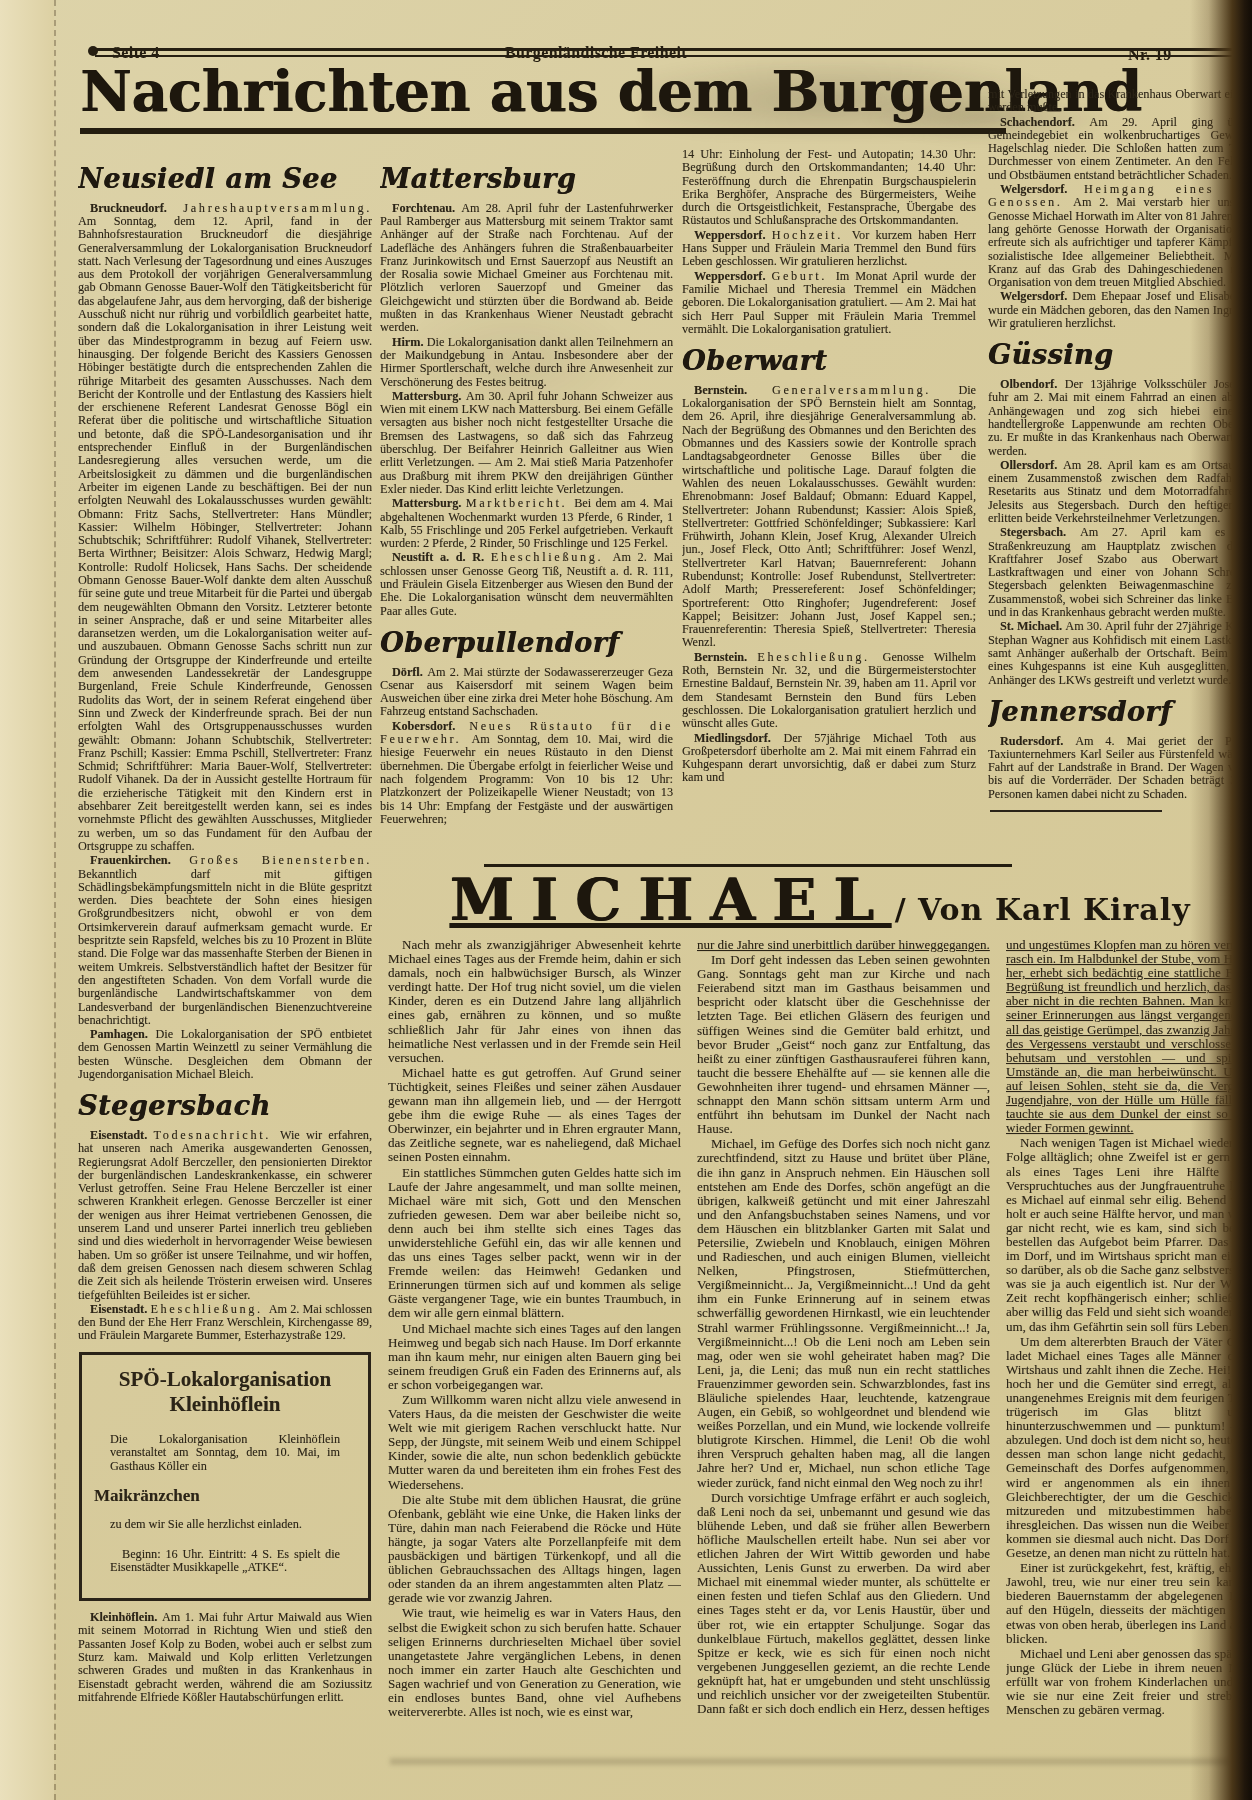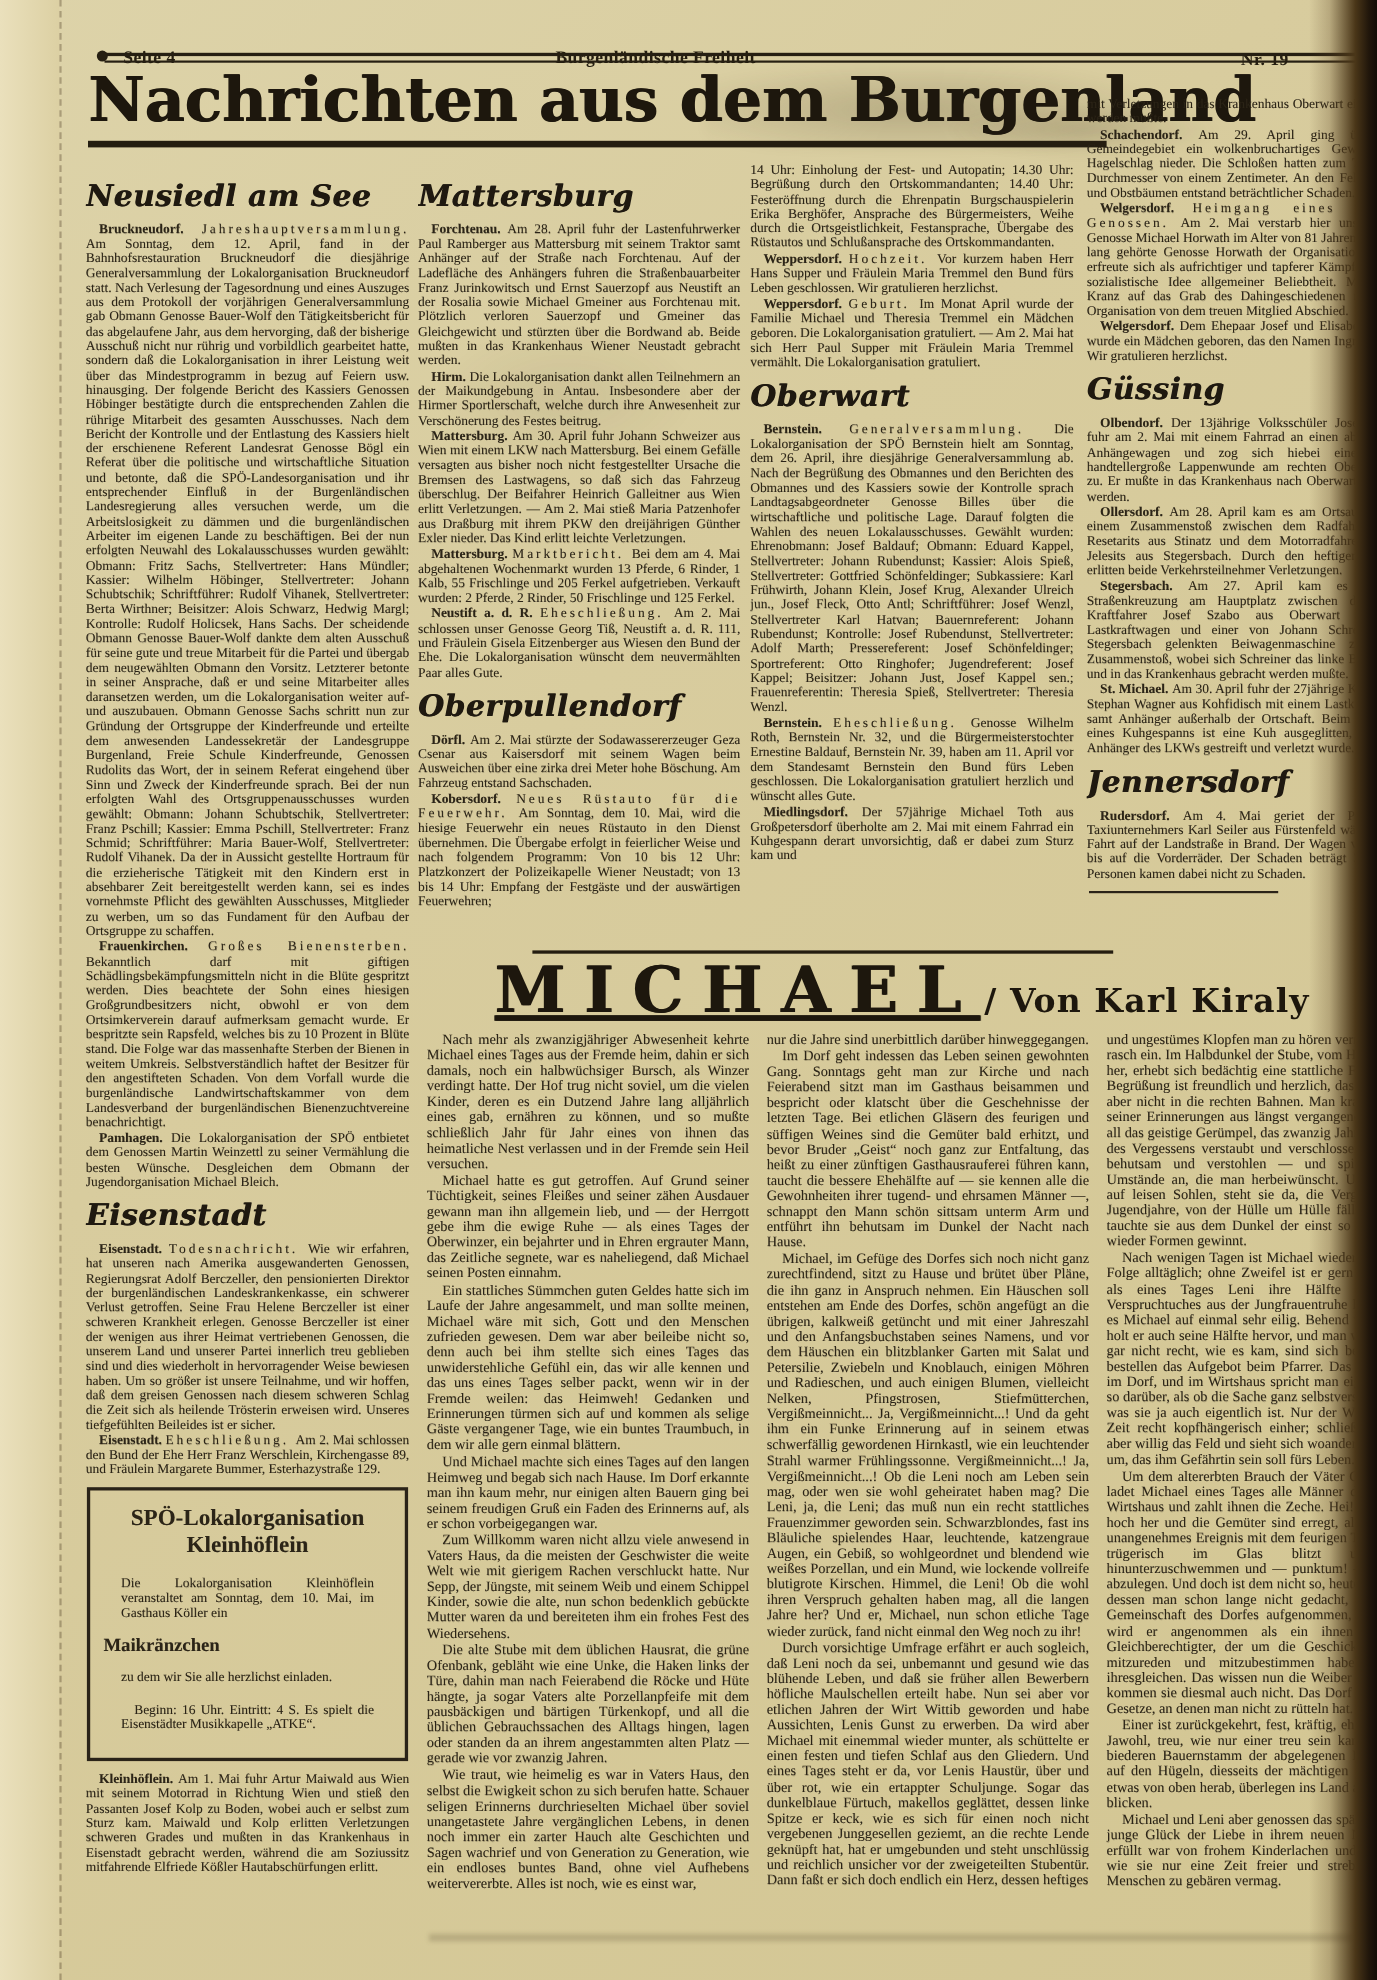--- a/index.html
+++ b/index.html
@@ -63,21 +63,21 @@
   .m-rule{position:absolute;left:484px;top:864px;width:528px;height:3px;background:#241d10;}
   .m-head{position:absolute;left:388px;top:866px;width:864px;text-align:center;white-space:nowrap;color:#1d170d;}
   .m-title{font-family:"DejaVu Serif",serif;font-weight:bold;font-size:58px;letter-spacing:17px;
     text-shadow:1px 0 0 #1d170d;text-decoration:underline;}
   .m-byline{font-family:"DejaVu Serif",serif;font-weight:bold;font-size:30px;letter-spacing:1px;}
   .m-cols{position:absolute;left:388px;top:938px;width:930px;height:810px;display:flex;gap:16px;}
   .mcol{width:293px;flex:0 0 auto;overflow:hidden;font-size:13px;line-height:14.1px;text-align:justify;
     text-shadow:.3px .3px 0 rgba(43,36,23,.28);}
   .mcol:last-child{width:302px;}
   .mpara{margin:0 0 1px;text-indent:14px;}
-  .mpara.cont{text-indent:0;}
+  .mpara.cont{text-indent:0;text-decoration:underline;}
 </style>
 </head>
 <body>
 
 <div class="page">
   <div class="left-margin"></div>
   <div class="crease"></div>
 
   <div class="ghost g1"></div>
   <div class="ghost g2"></div>
@@ -90,21 +90,21 @@
   <div class="header-rule"></div>
 
   <h1 class="main-headline">Nachrichten aus dem Burgenland</h1>
   <div class="headline-rule"></div>
 
   <div class="col" id="c1">
       <h2 class="section-heading">Neusiedl am See</h2>
       <p class="para"><strong class="lead">Bruckneudorf. </strong><span class="spaced">Jahreshauptversammlung. </span>Am Sonntag, dem 12. April, fand in der Bahnhofsrestauration Bruckneudorf die diesjährige Generalversammlung der Lokalorganisation Bruckneudorf statt. Nach Verlesung der Tagesordnung und eines Auszuges aus dem Protokoll der vorjährigen Generalversammlung gab Obmann Genosse Bauer-Wolf den Tätigkeitsbericht für das abgelaufene Jahr, aus dem hervorging, daß der bisherige Ausschuß nicht nur rührig und vorbildlich gearbeitet hatte, sondern daß die Lokalorganisation in ihrer Leistung weit über das Mindestprogramm in bezug auf Feiern usw. hinausging. Der folgende Bericht des Kassiers Genossen Höbinger bestätigte durch die entsprechenden Zahlen die rührige Mitarbeit des gesamten Ausschusses. Nach dem Bericht der Kontrolle und der Entlastung des Kassiers hielt der erschienene Referent Landesrat Genosse Bögl ein Referat über die politische und wirtschaftliche Situation und betonte, daß die SPÖ-Landesorganisation und ihr entsprechender Einfluß in der Burgenländischen Landesregierung alles versuchen werde, um die Arbeitslosigkeit zu dämmen und die burgenländischen Arbeiter im eigenen Lande zu beschäftigen. Bei der nun erfolgten Neuwahl des Lokalausschusses wurden gewählt: Obmann: Fritz Sachs, Stellvertreter: Hans Mündler; Kassier: Wilhelm Höbinger, Stellvertreter: Johann Schubtschik; Schriftführer: Rudolf Vihanek, Stellvertreter: Berta Wirthner; Beisitzer: Alois Schwarz, Hedwig Margl; Kontrolle: Rudolf Holicsek, Hans Sachs. Der scheidende Obmann Genosse Bauer-Wolf dankte dem alten Ausschuß für seine gute und treue Mitarbeit für die Partei und übergab dem neugewählten Obmann den Vorsitz. Letzterer betonte in seiner Ansprache, daß er und seine Mitarbeiter alles daransetzen werden, um die Lokalorganisation weiter auf- und auszubauen. Obmann Genosse Sachs schritt nun zur Gründung der Ortsgruppe der Kinderfreunde und erteilte dem anwesenden Landessekretär der Landesgruppe Burgenland, Freie Schule Kinderfreunde, Genossen Rudolits das Wort, der in seinem Referat eingehend über Sinn und Zweck der Kinderfreunde sprach. Bei der nun erfolgten Wahl des Ortsgruppenausschusses wurden gewählt: Obmann: Johann Schubtschik, Stellvertreter: Franz Pschill; Kassier: Emma Pschill, Stellvertreter: Franz Schmid; Schriftführer: Maria Bauer-Wolf, Stellvertreter: Rudolf Vihanek. Da der in Aussicht gestellte Hortraum für die erzieherische Tätigkeit mit den Kindern erst in absehbarer Zeit bereitgestellt werden kann, sei es indes vornehmste Pflicht des gewählten Ausschusses, Mitglieder zu werben, um so das Fundament für den Aufbau der Ortsgruppe zu schaffen.</p>
       <p class="para"><strong class="lead">Frauenkirchen. </strong><span class="spaced">Großes Bienensterben. </span>Bekanntlich darf mit giftigen Schädlingsbekämpfungsmitteln nicht in die Blüte gespritzt werden. Dies beachtete der Sohn eines hiesigen Großgrundbesitzers nicht, obwohl er von dem Ortsimkerverein darauf aufmerksam gemacht wurde. Er bespritzte sein Rapsfeld, welches bis zu 10 Prozent in Blüte stand. Die Folge war das massenhafte Sterben der Bienen in weitem Umkreis. Selbstverständlich haftet der Besitzer für den angestifteten Schaden. Von dem Vorfall wurde die burgenländische Landwirtschaftskammer von dem Landesverband der burgenländischen Bienenzuchtvereine benachrichtigt.</p>
       <p class="para"><strong class="lead">Pamhagen. </strong>Die Lokalorganisation der SPÖ entbietet dem Genossen Martin Weinzettl zu seiner Vermählung die besten Wünsche. Desgleichen dem Obmann der Jugendorganisation Michael Bleich.</p>
-      <h2 class="section-heading">Eisenstadt</h2>
+      <h2 class="section-heading">Stegersbach</h2>
       <p class="para"><strong class="lead">Eisenstadt. </strong><span class="spaced">Todesnachricht. </span>Wie wir erfahren, hat unseren nach Amerika ausgewanderten Genossen, Regierungsrat Adolf Berczeller, den pensionierten Direktor der burgenländischen Landeskrankenkasse, ein schwerer Verlust getroffen. Seine Frau Helene Berczeller ist einer schweren Krankheit erlegen. Genosse Berczeller ist einer der wenigen aus ihrer Heimat vertriebenen Genossen, die unserem Land und unserer Partei innerlich treu geblieben sind und dies wiederholt in hervorragender Weise bewiesen haben. Um so größer ist unsere Teilnahme, und wir hoffen, daß dem greisen Genossen nach diesem schweren Schlag die Zeit sich als heilende Trösterin erweisen wird. Unseres tiefgefühlten Beileides ist er sicher.</p>
       <p class="para"><strong class="lead">Eisenstadt. </strong><span class="spaced">Eheschließung. </span>Am 2. Mai schlossen den Bund der Ehe Herr Franz Werschlein, Kirchengasse 89, und Fräulein Margarete Bummer, Esterhazystraße 129.</p>
       <div class="ad-box">
         <div class="ad-title">SPÖ-Lokalorganisation
 <br>Kleinhöflein</div>
         <p class="ad-body noindent">Die Lokalorganisation Kleinhöflein veranstaltet am Sonntag, dem 10. Mai, im Gasthaus Köller ein</p>
         <div class="ad-mid">Maikränzchen</div>
         <p class="ad-body noindent">zu dem wir Sie alle herzlichst einladen.</p>
         <p class="ad-body">Beginn: 16 Uhr. Eintritt: 4 S. Es spielt die Eisenstädter Musikkapelle „ATKE“.</p>
       </div>

